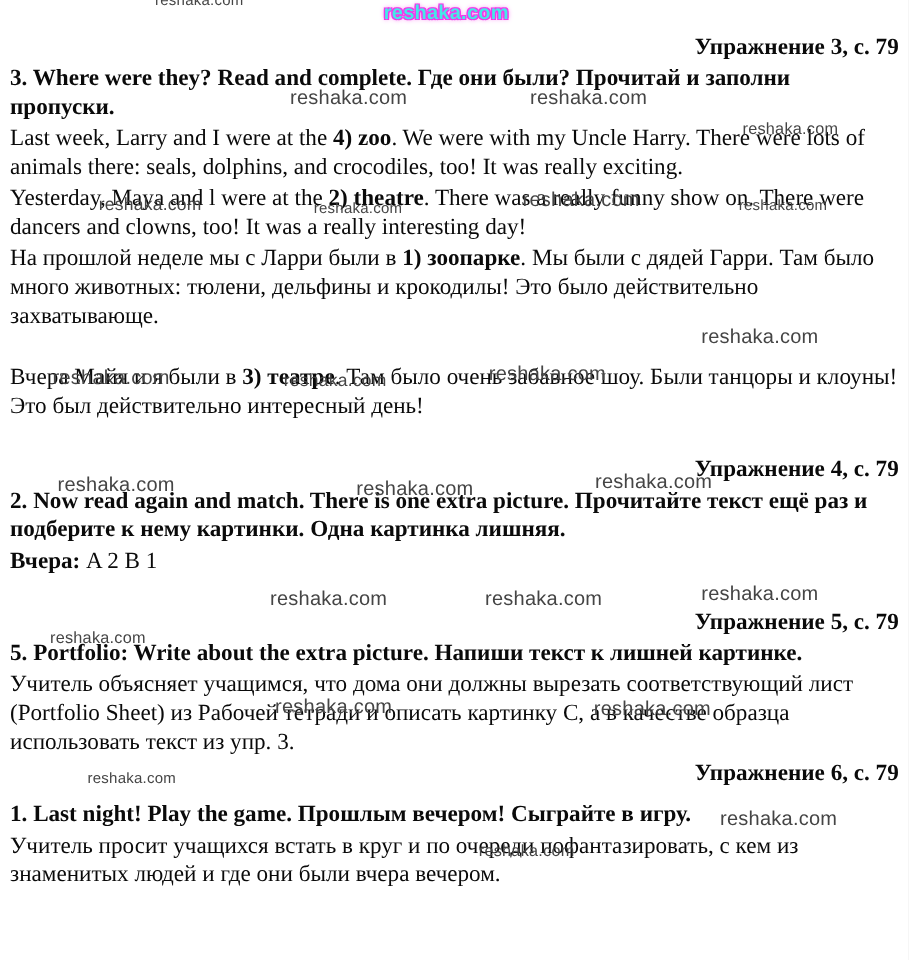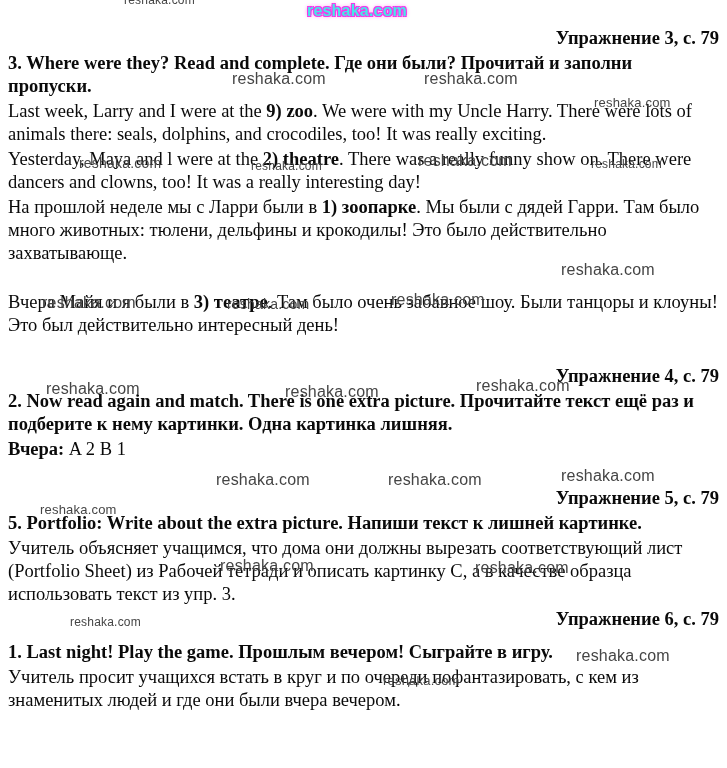--- a/index.html
+++ b/index.html
@@ -49,21 +49,21 @@
        0 0 4px var(--wm-glow, #f237e9);
   }
 </style>
 </head>
 <body>
 
 <div class="page">
   <div class="doc">
       <p class="heading"><span class="b">Упражнение 3, с. 79</span></p>
       <p class="task"><span class="b">3. Where were they? Read and complete. Где они были? Прочитай и заполни пропуски.</span></p>
-      <p class="para"><span>Last week, Larry and I were at the </span><span class="b">9) zoo</span><span>. We were with my Uncle Harry. There were lots of animals there: seals, dolphins, and crocodiles, too! It was really exciting.</span></p>
+      <p class="para"><span>Last week, Larry and I were at the </span><span class="b">4) zoo</span><span>. We were with my Uncle Harry. There were lots of animals there: seals, dolphins, and crocodiles, too! It was really exciting.</span></p>
       <p class="para"><span>Yesterday, Maya and l were at the </span><span class="b">2) theatre</span><span>. There was a really funny show on. There were dancers and clowns, too! It was a really interesting day!</span></p>
       <p class="para"><span>На прошлой неделе мы с Ларри были в </span><span class="b">1) зоопарке</span><span>. Мы были с дядей Гарри. Там было много животных: тюлени, дельфины и крокодилы! Это было действительно захватывающе.</span></p>
       <div class="spacer" style="height: 24px;"></div>
       <p class="para"><span>Вчера Майя и я были в </span><span class="b">3) театре</span><span>. Там было очень забавное шоу. Были танцоры и клоуны! Это был действительно интересный день!</span></p>
       <div class="spacer" style="height: 26px;"></div>
       <p class="heading"><span class="b">Упражнение 4, с. 79</span></p>
       <p class="task"><span class="b">2. Now read again and match. There is one extra picture. Прочитайте текст ещё раз и подберите к нему картинки. Одна картинка лишняя.</span></p>
       <p class="para"><span class="b">Вчера:</span><span> A 2 B 1</span></p>
       <div class="spacer" style="height: 24px;"></div>
       <p class="heading"><span class="b">Упражнение 5, с. 79</span></p>

